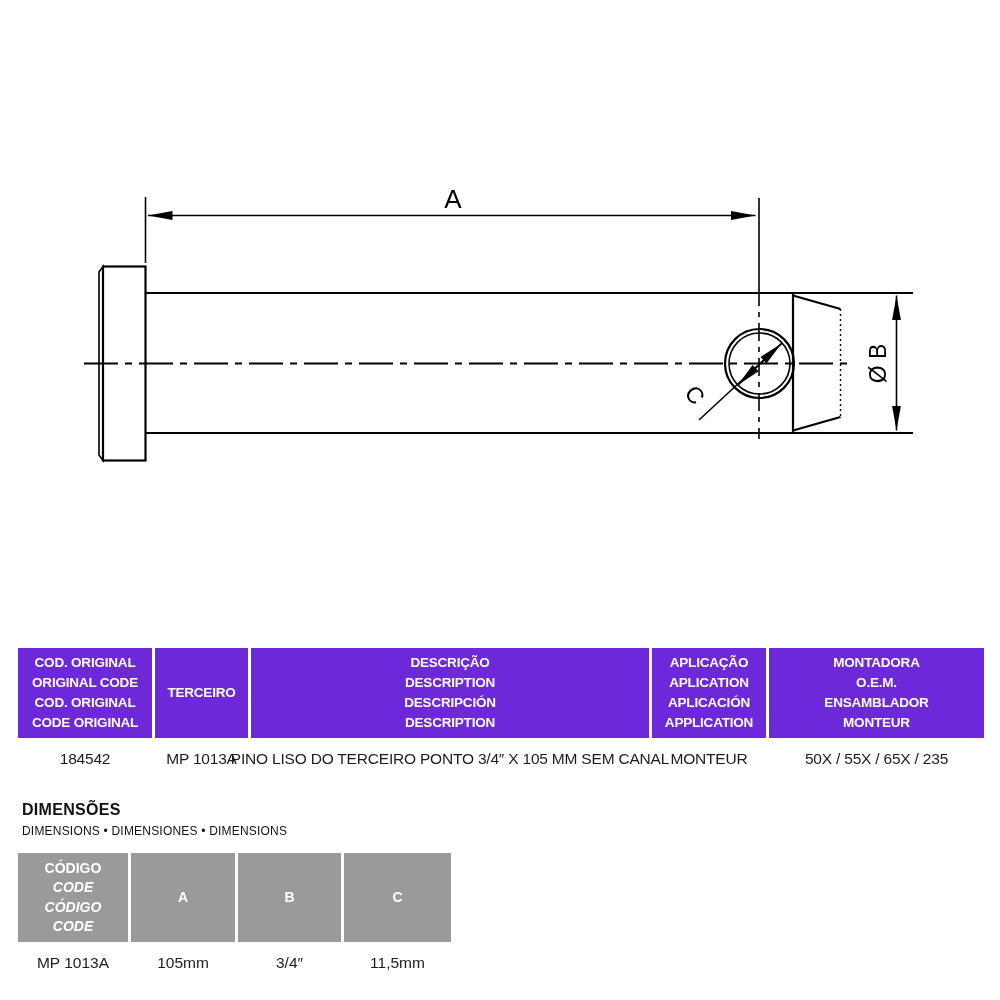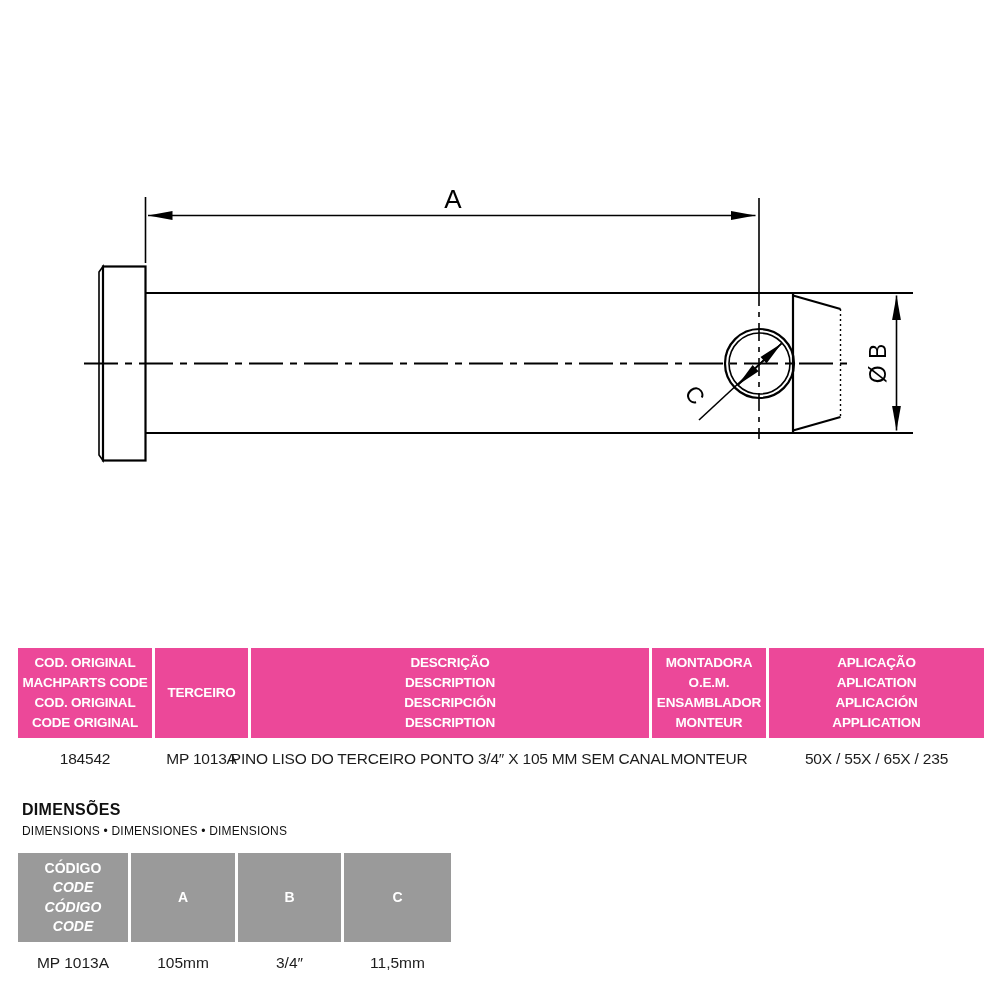--- a/index.html
+++ b/index.html
@@ -33,21 +33,21 @@
   .mtable {
     position: absolute;
     left: 18px; top: 648px;
     width: 966px;
     display: grid;
     grid-template-columns: 134px 93px 398px 114px 215px;
     grid-column-gap: 3px;
     grid-row-gap: 3px;
   }
   .mth {
-    background: #ec4899;
+    background: #6d28d9;
     color: #ffffff;
     height: 90px;
     display: flex;
     flex-direction: column;
     justify-content: center;
     align-items: center;
     font-size: 13.5px;
     font-weight: bold;
     line-height: 20px;
     letter-spacing: -0.2px;
@@ -140,44 +140,44 @@
     <text class="lbl" transform="translate(878,363.5) rotate(-90)" dominant-baseline="central">Ø B</text>
 
     <line class="dl" x1="699" y1="420" x2="781.5" y2="343.5" marker-end="url(#arr)"></line>
     <line class="dl" x1="781.5" y1="343.5" x2="737.9" y2="385.1" marker-end="url(#arr)"></line>
     <text class="lbl" transform="translate(695,395) rotate(52)" dominant-baseline="central">C</text>
   </svg>
 
   <div class="mtable">
     <div class="mth">
       <div>COD. ORIGINAL</div>
-      <div>MACHPARTS CODE</div>
+      <div>ORIGINAL CODE</div>
       <div>COD. ORIGINAL</div>
       <div>CODE ORIGINAL</div>
     </div>
     <div class="mth">
       <div>TERCEIRO</div>
     </div>
     <div class="mth">
       <div>DESCRIÇÃO</div>
       <div>DESCRIPTION</div>
       <div>DESCRIPCIÓN</div>
       <div>DESCRIPTION</div>
     </div>
     <div class="mth">
+      <div>APLICAÇÃO</div>
+      <div>APLICATION</div>
+      <div>APLICACIÓN</div>
+      <div>APPLICATION</div>
+    </div>
+    <div class="mth">
       <div>MONTADORA</div>
       <div>O.E.M.</div>
       <div>ENSAMBLADOR</div>
       <div>MONTEUR</div>
-    </div>
-    <div class="mth">
-      <div>APLICAÇÃO</div>
-      <div>APLICATION</div>
-      <div>APLICACIÓN</div>
-      <div>APPLICATION</div>
     </div>
 
     <div class="mtd">184542</div>
     <div class="mtd">MP 1013A</div>
     <div class="mtd">PINO LISO DO TERCEIRO PONTO 3/4″ X 105 MM SEM CANAL</div>
     <div class="mtd">MONTEUR</div>
     <div class="mtd">50X / 55X / 65X / 235</div>
   </div>
 
   <div class="dims-head">

